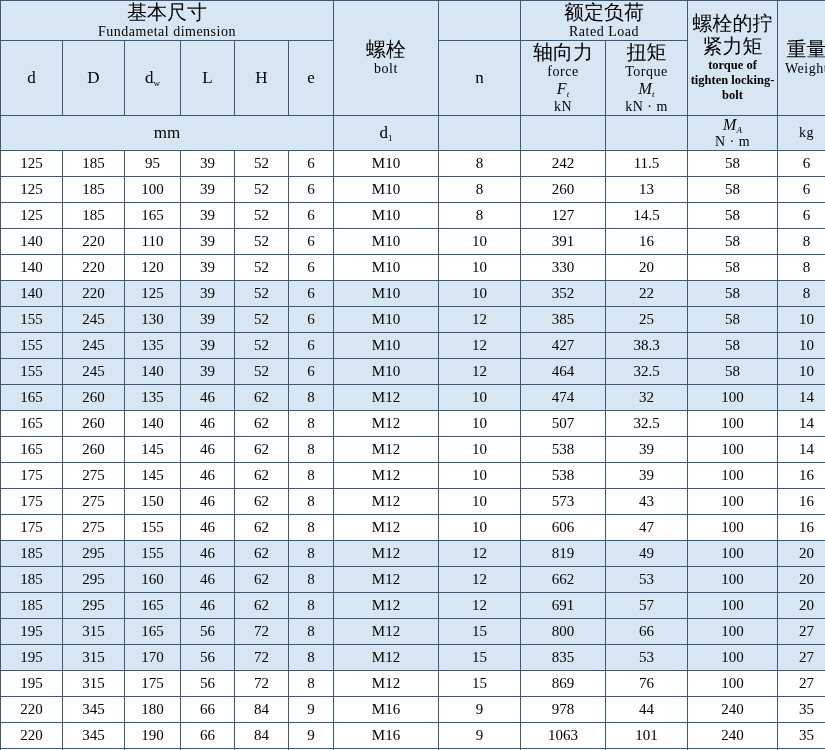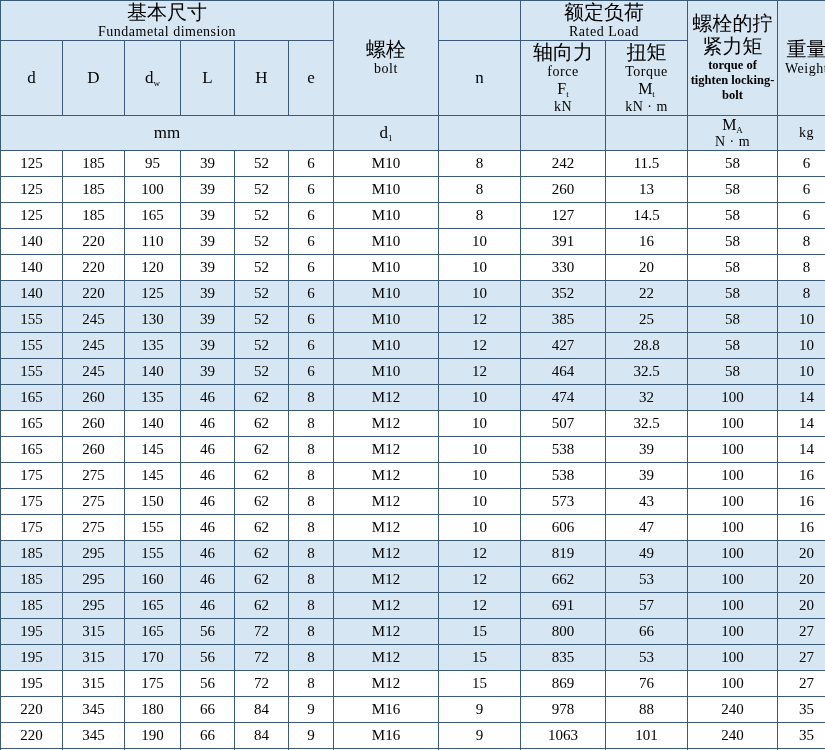--- a/index.html
+++ b/index.html
@@ -42,20 +42,21 @@
   .hdr .en {
     font-family: Liberation Serif, serif;
     font-size: 14px;
     display: block;
     letter-spacing: 0.5px;
   }
   .hdr .sym {
     font-family: "Liberation Serif", serif;
     font-size: 16px;
     display: block;
+    font-style: italic;
   }
   .hdr .small {
     font-size: 12.5px;
     display: block;
     line-height: 1.2;
     font-weight: bold;
   }
   .bigsym {
     font-size: 17px;
     font-family: "Liberation Serif", serif;
@@ -274,21 +275,21 @@
       <tr class="band-b rowh">
         <td class="num">155</td>
         <td class="num">245</td>
         <td class="num">135</td>
         <td class="num">39</td>
         <td class="num">52</td>
         <td class="num">6</td>
         <td class="num">M10</td>
         <td class="num">12</td>
         <td class="num">427</td>
-        <td class="num">28.8</td>
+        <td class="num">38.3</td>
         <td class="num">58</td>
         <td class="num">10</td>
       </tr>
       <tr class="band-b rowh">
         <td class="num">155</td>
         <td class="num">245</td>
         <td class="num">140</td>
         <td class="num">39</td>
         <td class="num">52</td>
         <td class="num">6</td>
@@ -470,21 +471,21 @@
       <tr class="band-a rowh">
         <td class="num">220</td>
         <td class="num">345</td>
         <td class="num">180</td>
         <td class="num">66</td>
         <td class="num">84</td>
         <td class="num">9</td>
         <td class="num">M16</td>
         <td class="num">9</td>
         <td class="num">978</td>
-        <td class="num">88</td>
+        <td class="num">44</td>
         <td class="num">240</td>
         <td class="num">35</td>
       </tr>
       <tr class="band-a rowh">
         <td class="num">220</td>
         <td class="num">345</td>
         <td class="num">190</td>
         <td class="num">66</td>
         <td class="num">84</td>
         <td class="num">9</td>

